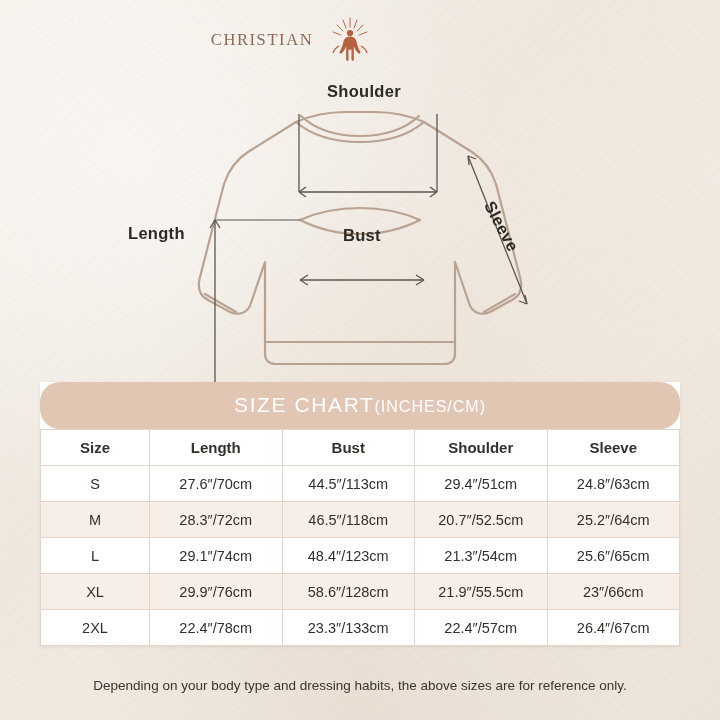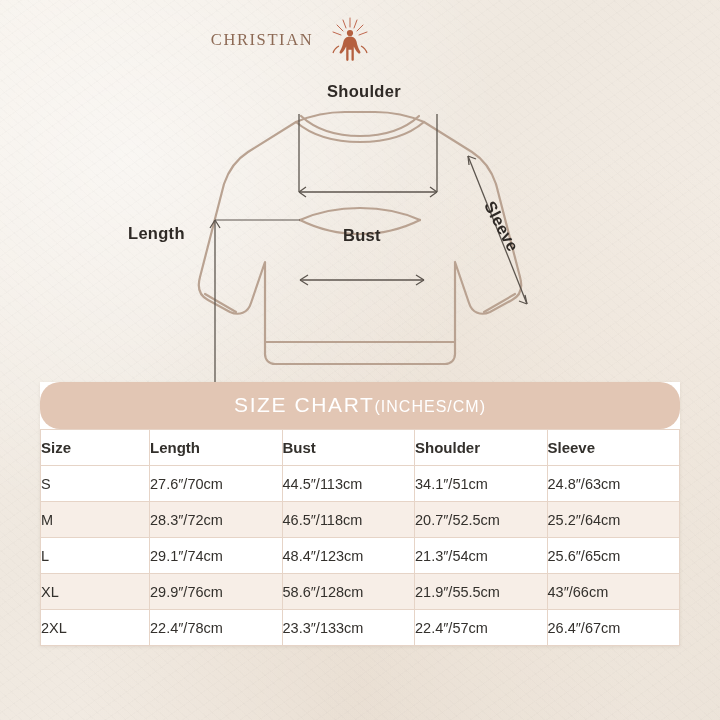--- a/index.html
+++ b/index.html
@@ -107,21 +107,21 @@
     letter-spacing: 1px;
   }
   table.size-table {
     width: 100%;
     border-collapse: collapse;
     table-layout: fixed;
   }
   table.size-table th,
   table.size-table td {
     border: 1px solid #e6d4c7;
-    text-align: left;
+    text-align: center;
     font-size: 14.5px;
     color: #33302c;
     height: 35px;
     padding: 0;
     font-weight: normal;
   }
   table.size-table th {
     font-weight: 700;
     font-size: 15px;
     background: #ffffff;
@@ -241,21 +241,21 @@
           <th>Bust</th>
           <th>Shoulder</th>
           <th>Sleeve</th>
         </tr>
       </thead>
       <tbody>
         <tr>
           <td class="size-col">S</td>
           <td>27.6″/70cm</td>
           <td>44.5″/113cm</td>
-          <td>34.1″/51cm</td>
+          <td>29.4″/51cm</td>
           <td>24.8″/63cm</td>
         </tr>
         <tr class="alt">
           <td class="size-col">M</td>
           <td>28.3″/72cm</td>
           <td>46.5″/118cm</td>
           <td>20.7″/52.5cm</td>
           <td>25.2″/64cm</td>
         </tr>
         <tr>
@@ -263,27 +263,28 @@
           <td>29.1″/74cm</td>
           <td>48.4″/123cm</td>
           <td>21.3″/54cm</td>
           <td>25.6″/65cm</td>
         </tr>
         <tr class="alt">
           <td class="size-col">XL</td>
           <td>29.9″/76cm</td>
           <td>58.6″/128cm</td>
           <td>21.9″/55.5cm</td>
-          <td>43″/66cm</td>
+          <td>23″/66cm</td>
         </tr>
         <tr>
           <td class="size-col">2XL</td>
           <td>22.4″/78cm</td>
           <td>23.3″/133cm</td>
           <td>22.4″/57cm</td>
           <td>26.4″/67cm</td>
         </tr>
       </tbody>
     </table>
   </div>
 
+  <div class="footnote">Depending on your body type and dressing habits, the above sizes are for reference only.</div>
 
 </div>
 
 </body></html>

